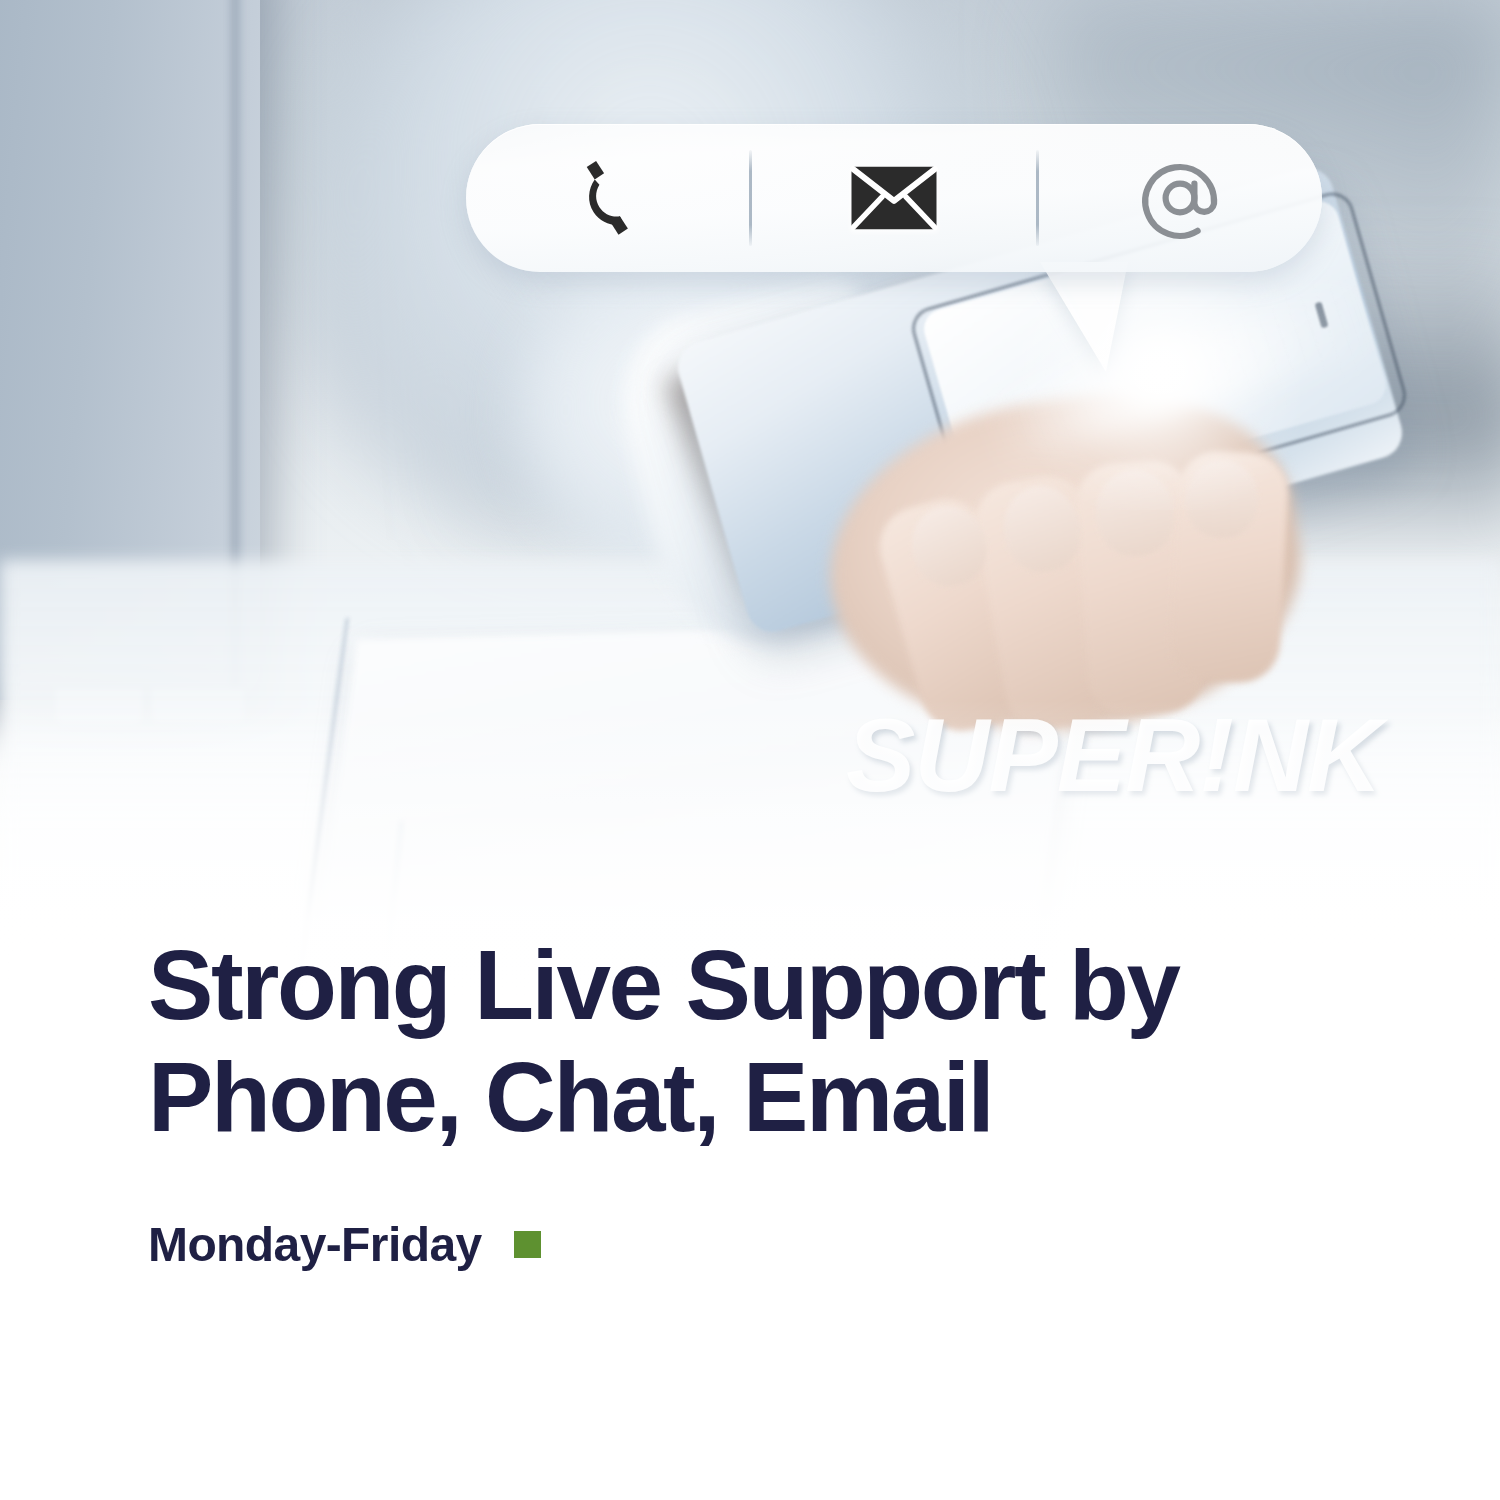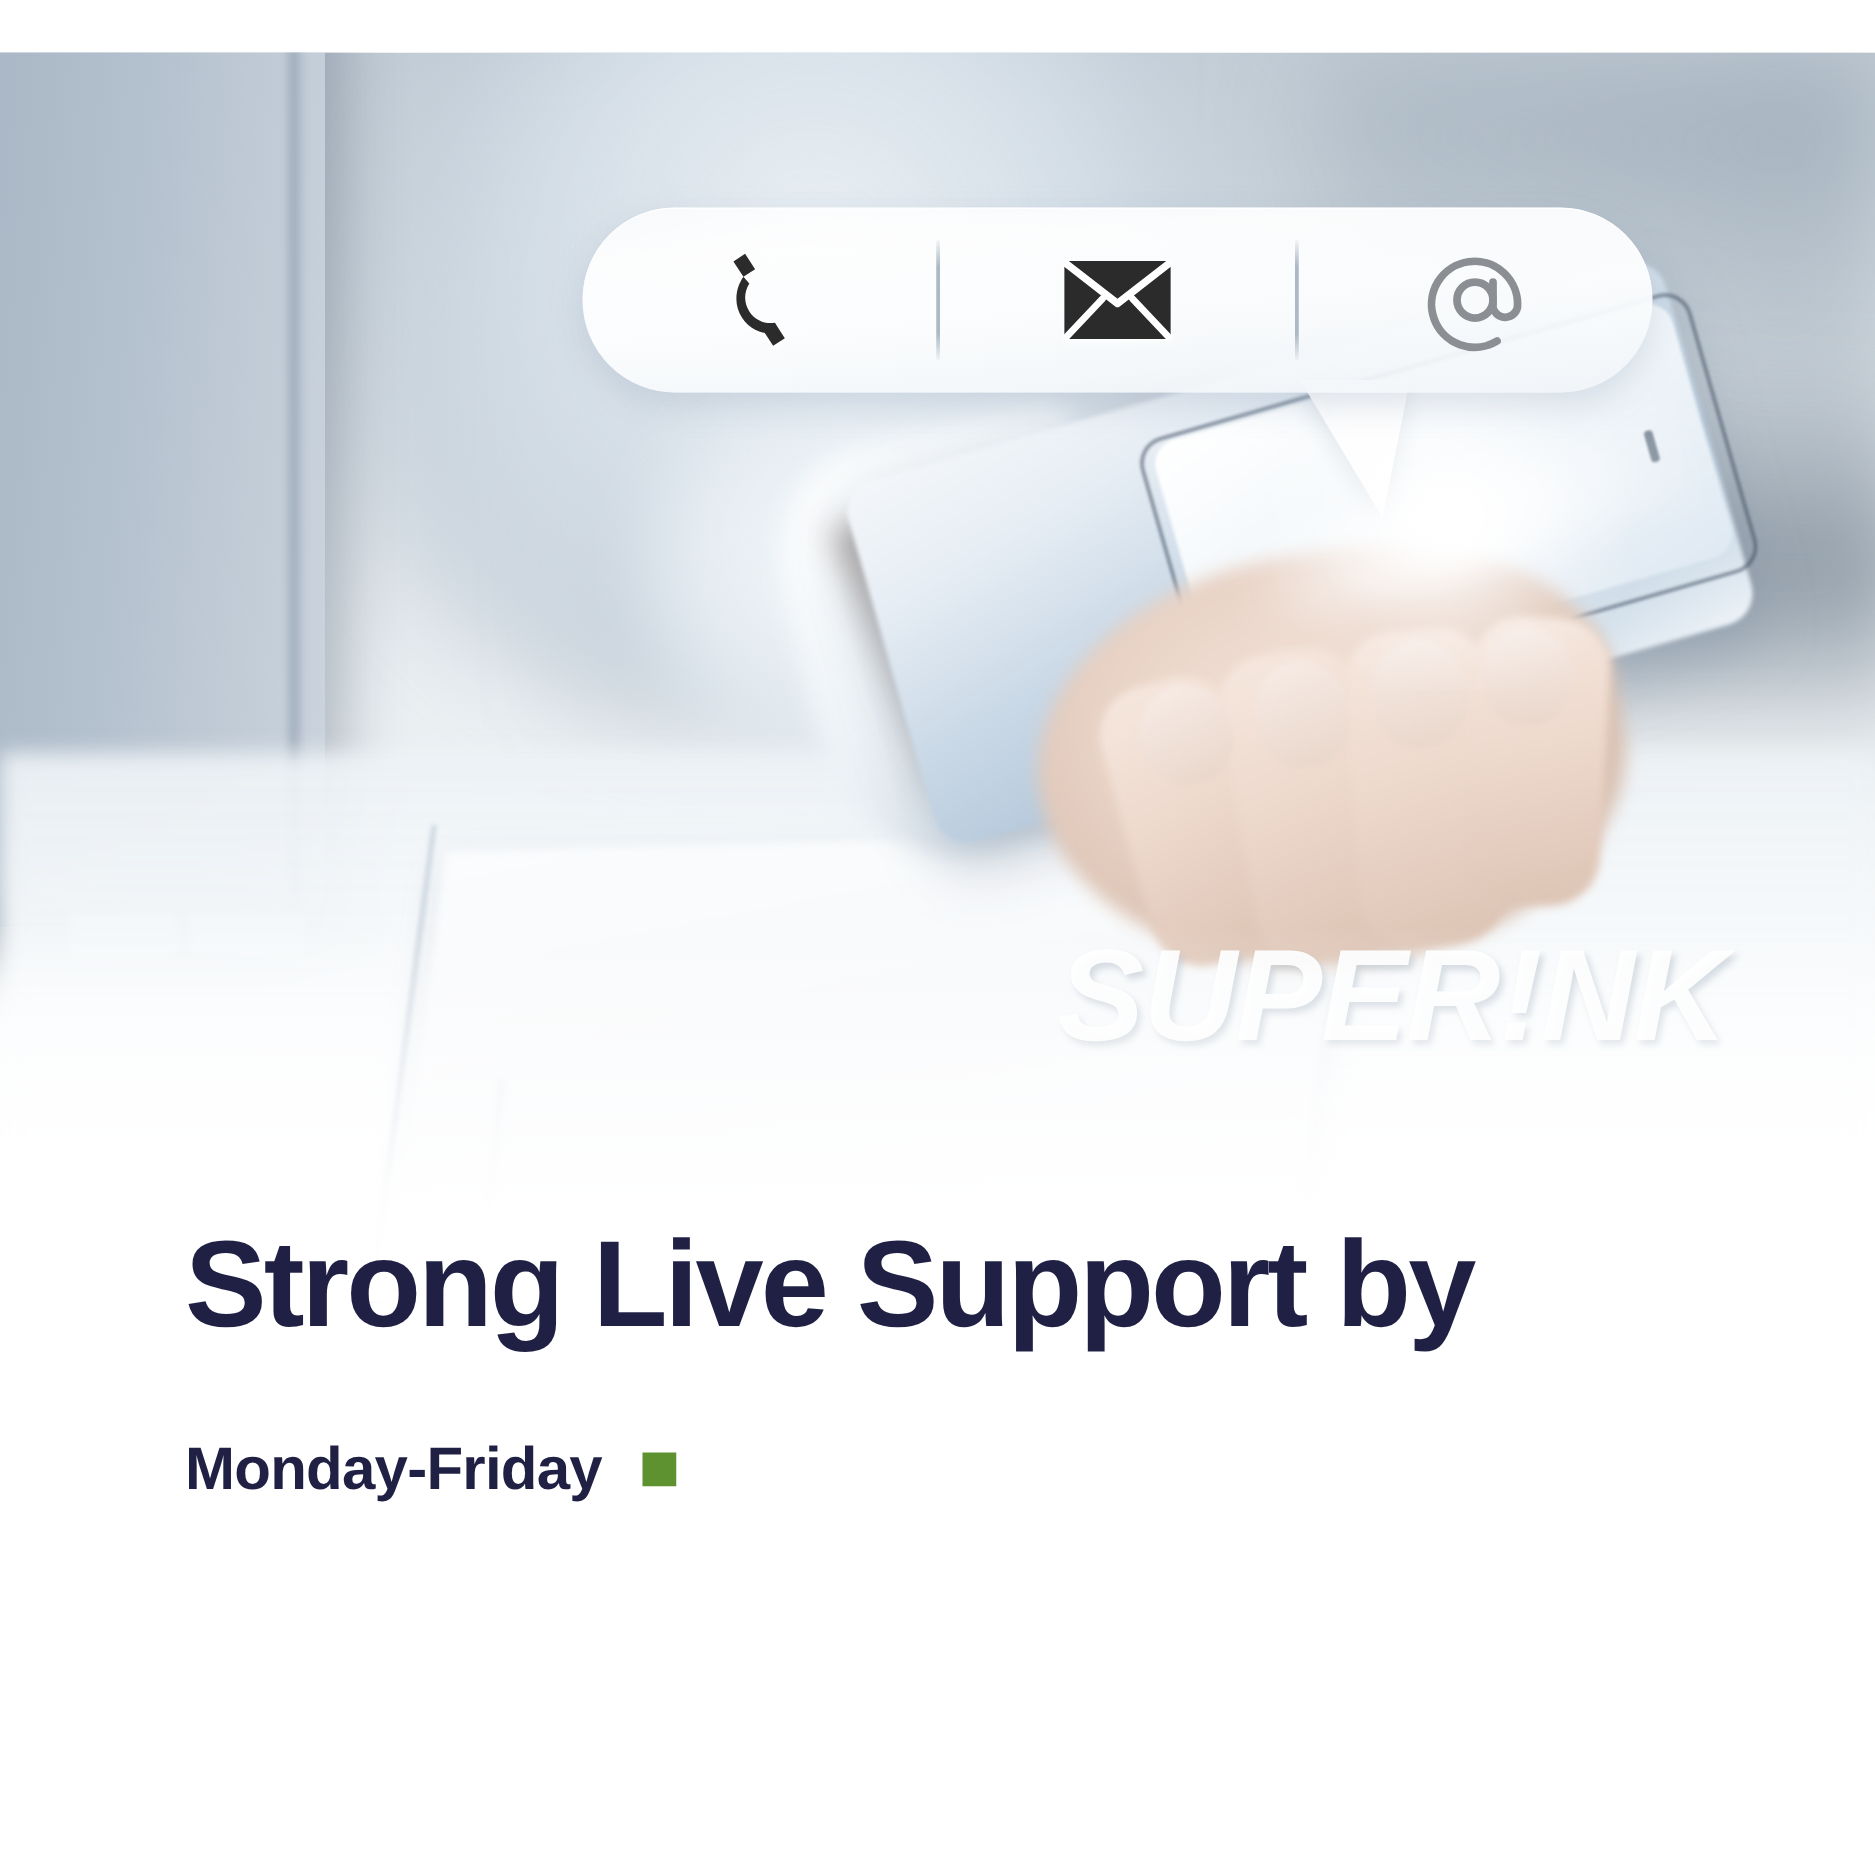--- a/index.html
+++ b/index.html
@@ -10,21 +10,20 @@
   body {
     font-family: "Liberation Sans", sans-serif;
   }
 
   .canvas {
     position: relative;
     width: 1500px;
     height: 1444px;
     overflow: hidden;
     background: #ffffff;
-    margin-top: 42px;
   }
 
   
   .photo {
     position: absolute;
     left: 0;
     top: 0;
     width: 1500px;
     height: 1000px;
     overflow: hidden;
@@ -510,20 +509,21 @@
                    A8.6 8.6 0 1 0 16.4 20.2" fill="none" stroke="#8b8f94" stroke-width="1.55" stroke-linecap="round"></path>
         </svg>
       </span>
     </div>
 
   </div>
 
   <div class="text-block">
     <h1 class="headline">
       <span>Strong Live Support by</span><br>
+      <span>Phone, Chat, Email</span>
     </h1>
     <div class="subline-row">
       <span class="subline">Monday-Friday</span>
       <span class="accent-square"></span>
     </div>
   </div>
 
 </div>
 
 </body></html>

